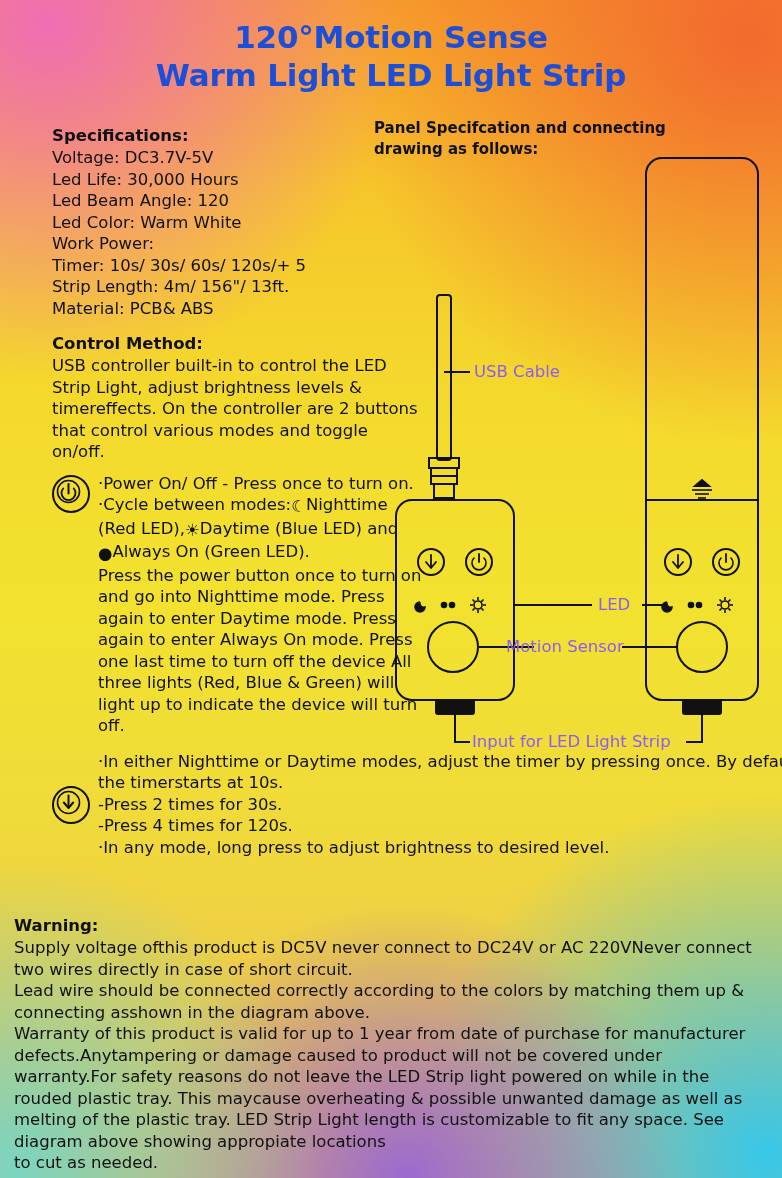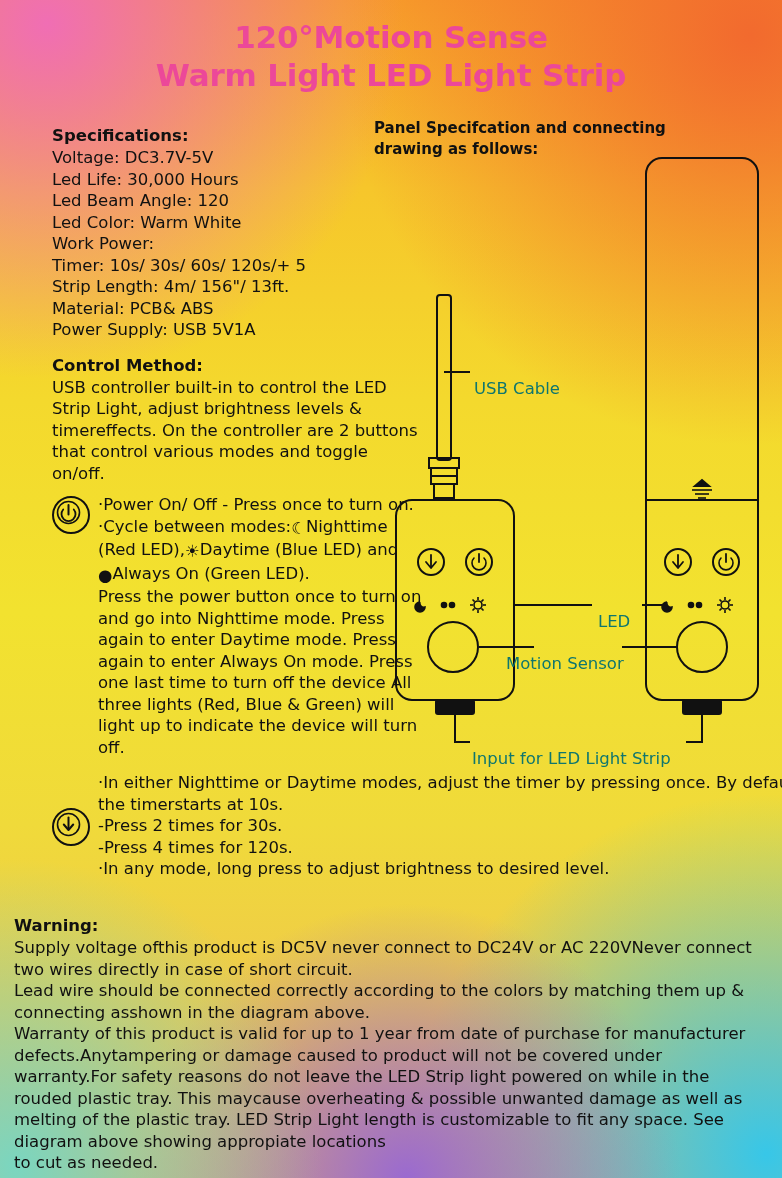--- a/index.html
+++ b/index.html
@@ -14,21 +14,21 @@
       radial-gradient(circle at 2% 99%, #7ad6c0 0%, rgba(122,214,192,0) 22%),
       radial-gradient(circle at 52% 100%, #9a6ad0 0%, rgba(154,106,208,0) 22%),
       radial-gradient(circle at 98% 98%, #37c7e8 0%, rgba(55,199,232,0) 26%),
       linear-gradient(180deg,#f7a02a 0%, #f6c62b 16%, #f4d92d 34%, #f2e22f 52%, #f0da3a 70%, #efc94a 86%, #e8b35e 100%);
   }
   .page{position:absolute;inset:0;}
   h1.title{
     margin:0;padding:18px 0 0 0;
     text-align:center;
     font-size:31px;line-height:38px;
-    font-weight:bold;color:#ec4899;
+    font-weight:bold;color:#1d4ed8;
     letter-spacing:-0.2px;
   }
   .title .l2{display:block;}
   .col-left{position:absolute;left:14px;top:125px;width:372px;margin-left:38px;}
   .col-right{position:absolute;left:374px;top:118px;width:396px;}
   .h-bold{font-weight:bold;font-size:16.5px;color:#111;line-height:21px;margin:0 0 1px 0;}
   .spec-line{font-size:16.5px;line-height:21.5px;color:#111;}
   .sec-gap{height:14px;}
   .para{font-size:16.5px;line-height:21.5px;color:#111;}
   .rt-head{font-weight:bold;font-size:15px;line-height:21px;color:#111;}
@@ -41,21 +41,21 @@
   .ic-circ svg{display:block;}
 
   
   .warn{position:absolute;left:14px;top:915px;width:754px;}
   .warn-h{font-weight:bold;font-size:16.5px;color:#111;line-height:22px;}
   .warn p{margin:0;font-size:16.5px;line-height:21.5px;color:#111;}
 
   
   .diagram{position:absolute;left:374px;top:150px;width:400px;height:620px;}
   .diagram svg{display:block;}
-  .lbl{position:absolute;font-size:16.5px;color:#0f766e;line-height:20px;white-space:nowrap;margin-top:17px;}
+  .lbl{position:absolute;font-size:16.5px;color:#8b5cf6;line-height:20px;white-space:nowrap;}
 
   .inline-ic{display:inline-block;vertical-align:-2px;}
 </style>
 </head>
 <body>
 
 <div class="page">
 
   <h1 class="title">
     <span>120°Motion Sense</span>
@@ -66,21 +66,20 @@
 
     <div class="h-bold">Specifications:</div>
     <div class="spec-line">Voltage: DC3.7V-5V</div>
     <div class="spec-line">Led Life: 30,000 Hours</div>
     <div class="spec-line">Led Beam Angle: 120</div>
     <div class="spec-line">Led Color: Warm White</div>
     <div class="spec-line">Work Power:</div>
     <div class="spec-line">Timer: 10s/ 30s/ 60s/ 120s/+ 5</div>
     <div class="spec-line">Strip Length: 4m/ 156"/ 13ft.</div>
     <div class="spec-line">Material: PCB&amp; ABS</div>
-    <div class="spec-line">Power Supply: USB 5V1A</div>
 
     <div class="sec-gap"></div>
 
     <div class="h-bold">Control Method:</div>
     <div class="para">USB controller built-in to control the LED Strip Light, adjust brightness levels &amp; timereffects. On the controller are 2 buttons that control various modes and toggle on/off.</div>
 
     <div class="blk">
       <div class="icon">
         <span class="ic-circ">
           <svg width="29" height="29" viewBox="0 0 29 29" aria-hidden="true">

